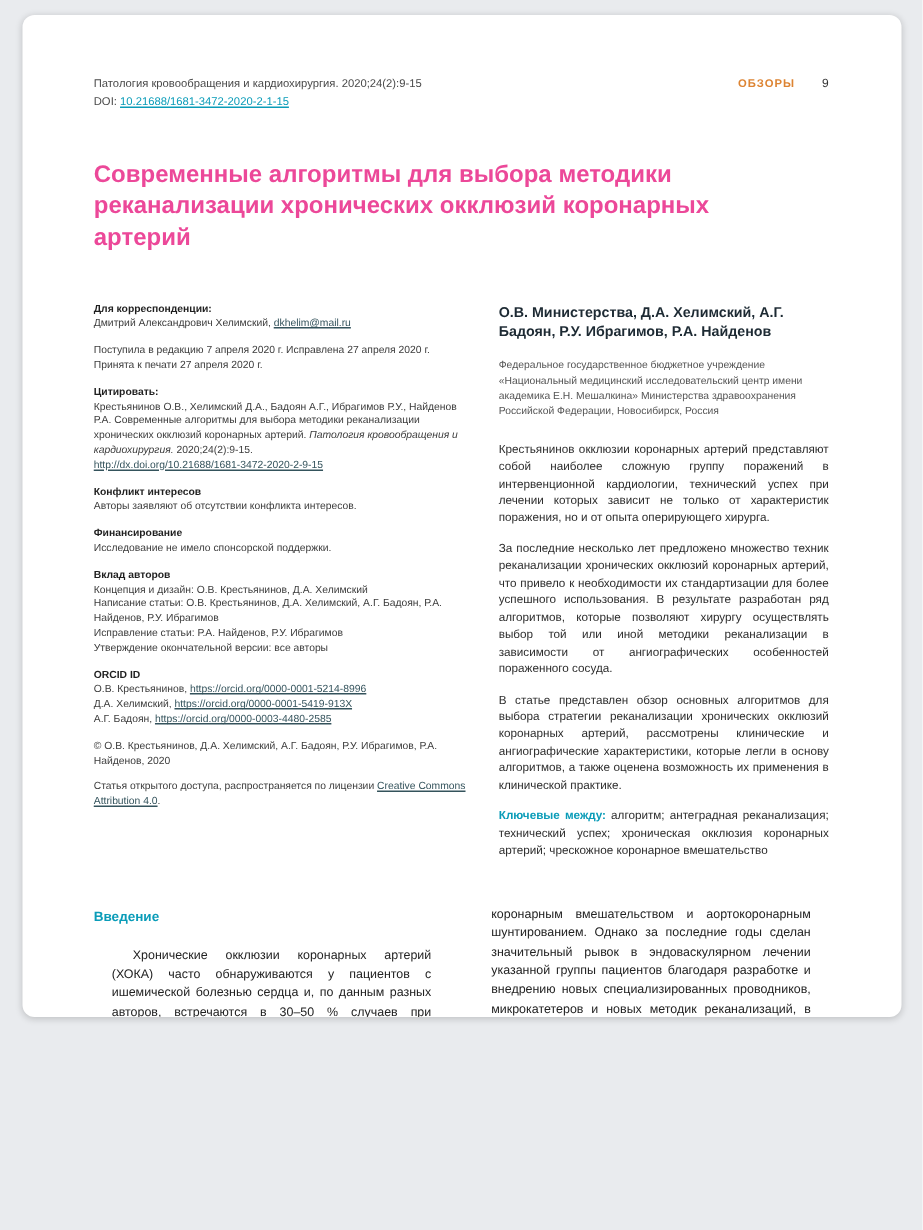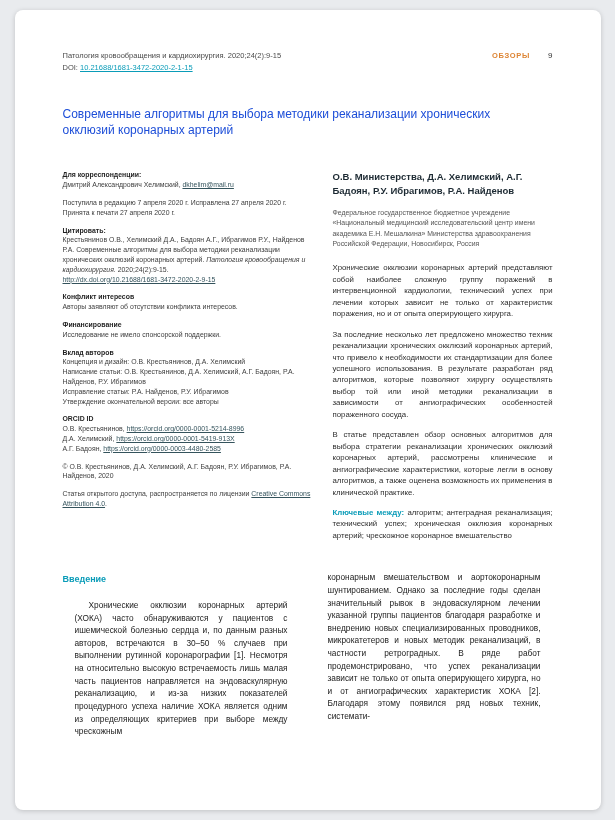--- a/index.html
+++ b/index.html
@@ -4,40 +4,40 @@
 <style>
   * { box-sizing: border-box; }
   html, body { margin: 0; padding: 0; }
   body {
     width: 615px; height: 820px;
     background: #e9ebee;
     font-family: "Liberation Sans", sans-serif;
     color: #2d2d2d;
   }
   .page {
-    width: 586px; height: 800px;
+    width: 586px; height: 668px;
     margin: 10px auto;
     background: #ffffff;
     border-radius: 8px;
     box-shadow: 0 1px 5px rgba(0,0,0,0.18);
     padding: 40px 48px 0 48px;
     overflow: hidden;
     position: relative;
   }
   
   .header { display: flex; justify-content: space-between; align-items: flex-start;
             font-size: 7.5px; line-height: 1.55; color: #4a4a4a; }
   .header-right { display: flex; align-items: baseline; gap: 18px; }
   .section-label { color: #dd8433; font-weight: bold; letter-spacing: .7px; font-size: 7.5px; text-align: right; }
   .page-num { color: #333; font-size: 8px; }
   a { cursor: pointer; }
   .doi-link { color: #0a9cb8; text-decoration: underline; }
   
-  .title { margin: 34px 0 0 0; width: 452px; font-size: 12px; line-height: 1.3;
-           font-weight: normal; color: #1d4ed8; }
+  .title { margin: 34px 0 0 0; width: 452px; font-size: 16px; line-height: 1.3;
+           font-weight: bold; color: #ec4899; }
   
   .main { display: grid; grid-template-columns: 248px 1fr; column-gap: 22px; margin-top: 32px; }
   .meta { font-size: 6.9px; line-height: 1.42; color: #3c3c3c; }
   .meta .block { margin-bottom: 8px; }
   .meta .label { font-weight: bold; color: #1f1f1f; }
   .meta a { color: #34535c; text-decoration: underline; }
   .meta .block-link { display: inline-block; }
   .authors { font-size: 9.5px; font-weight: bold; color: #1d2a33; line-height: 1.45;
              margin-bottom: 10px; }
   .affiliation { font-size: 6.9px; color: #555; line-height: 1.5; margin-bottom: 13px; }
@@ -127,21 +127,21 @@
       <div class="block">© О.В. Крестьянинов, Д.А. Хелимский, А.Г. Бадоян, Р.У. Ибрагимов, Р.А. Найденов, 2020</div>
 
       <div class="block">
         <span>Статья открытого доступа, распространяется по лицензии </span><a>Creative Commons Attribution 4.0</a><span>.</span>
       </div>
     </div>
 
     <div class="article">
       <div class="authors">О.В. Министерства, Д.А. Хелимский, А.Г. Бадоян, Р.У. Ибрагимов, Р.А. Найденов</div>
       <div class="affiliation">Федеральное государственное бюджетное учреждение «Национальный медицинский исследовательский центр имени академика Е.Н. Мешалкина» Министерства здравоохранения Российской Федерации, Новосибирск, Россия</div>
-      <p class="abs">Хронические окклюзии коронарных артерий представляют собой наиболее сложную группу поражений в интервенционной кардиологии, технический успех при лечении которых зависит не только от характеристик поражения, но и от опыта оперирующего хирурга.</p>
+      <p class="abs">Крестьянинов окклюзии коронарных артерий представляют собой наиболее сложную группу поражений в интервенционной кардиологии, технический успех при лечении которых зависит не только от характеристик поражения, но и от опыта оперирующего хирурга.</p>
       <p class="abs">За последние несколько лет предложено множество техник реканализации хронических окклюзий коронарных артерий, что привело к необходимости их стандартизации для более успешного использования. В результате разработан ряд алгоритмов, которые позволяют хирургу осуществлять выбор той или иной методики реканализации в зависимости от ангиографических особенностей пораженного сосуда.</p>
       <p class="abs">В статье представлен обзор основных алгоритмов для выбора стратегии реканализации хронических окклюзий коронарных артерий, рассмотрены клинические и ангиографические характеристики, которые легли в основу алгоритмов, а также оценена возможность их применения в клинической практике.</p>
       <p class="keywords">
         <span class="kw-label">Ключевые между: </span><span>алгоритм; антеградная реканализация; технический успех; хроническая окклюзия коронарных артерий; чрескожное коронарное вмешательство</span>
       </p>
     </div>
 
   </div>
 
   <div class="bottom">

